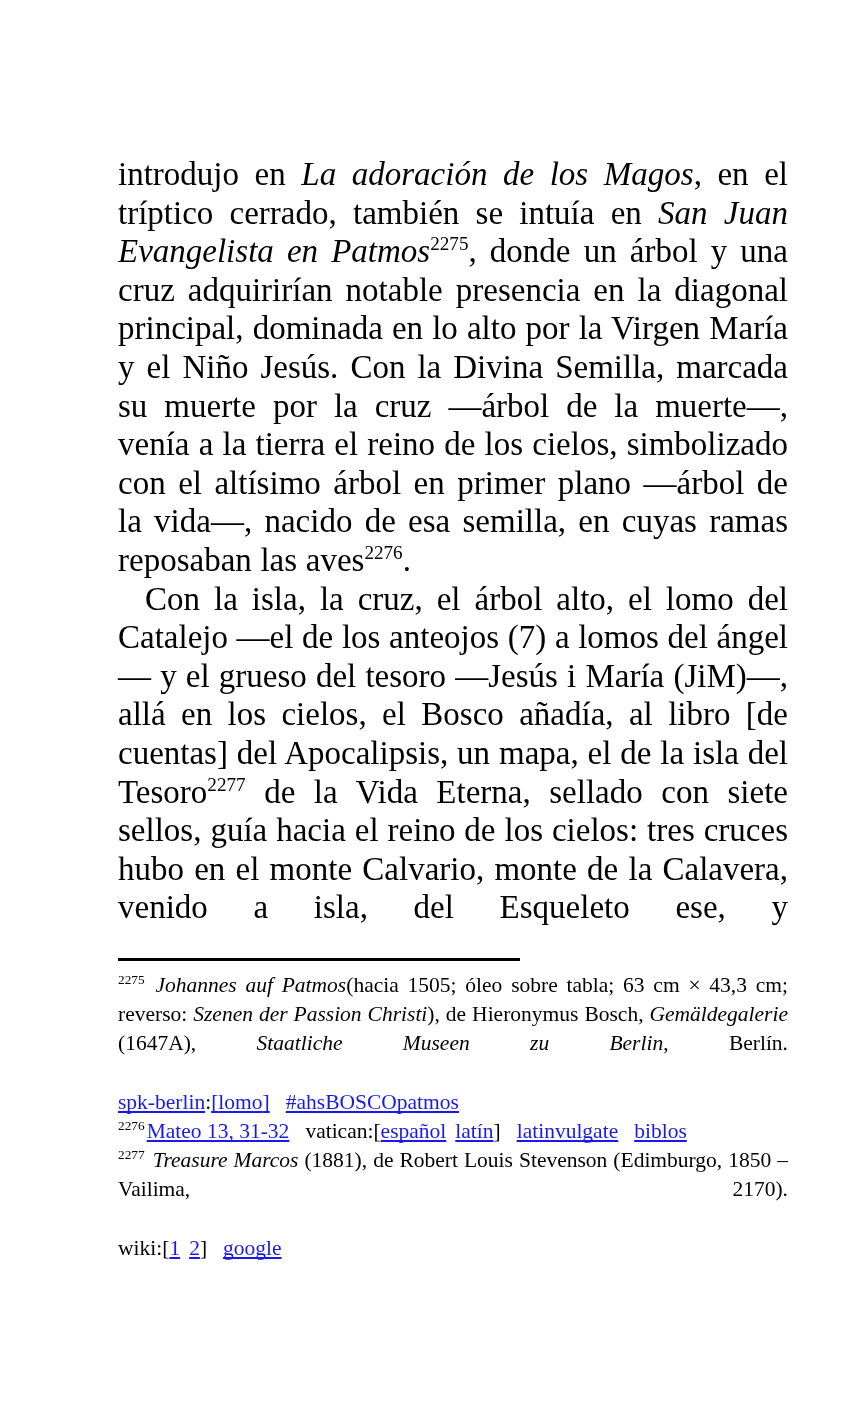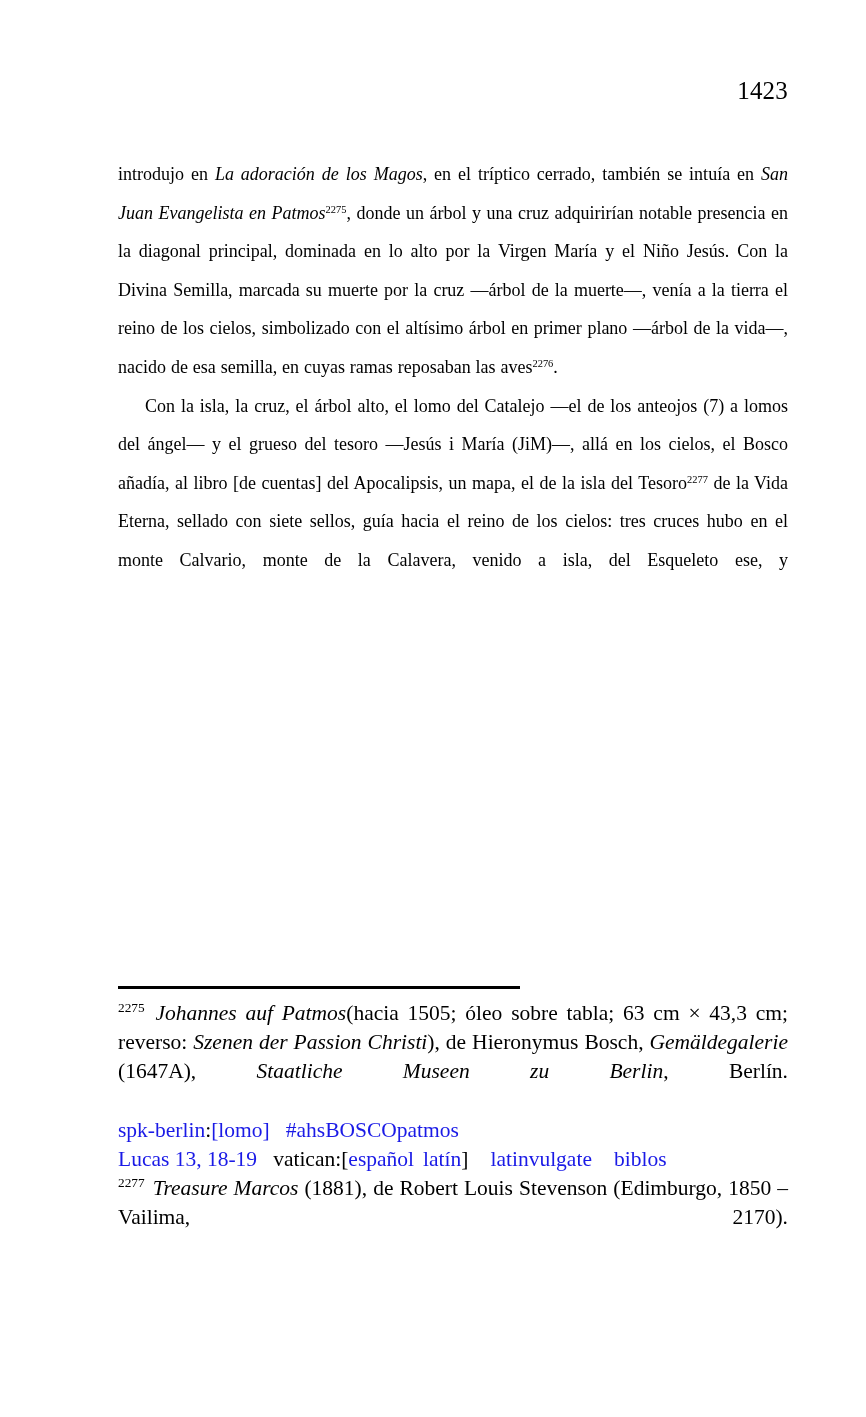--- a/index.html
+++ b/index.html
@@ -40,21 +40,21 @@
   
   .textblock {
     position: absolute;
     left: 118px;
     top: 155px;
     width: 670px;
   }
 
   p.body-par {
     margin: 0;
-    font-size: 18px;
+    font-size: 33px;
     line-height: 38.6px;
     text-align: justify;
     text-justify: inter-word;
     hyphens: none;
     word-spacing: 0.4px;
   }
   p.body-par.indent {
     text-indent: 27px;
   }
 
@@ -70,21 +70,21 @@
   sup.fnref {
     font-size: 0.58em;
     vertical-align: 0.62em;
     line-height: 0;
   }
 
   
   .footnotes {
     position: absolute;
     left: 118px;
-    top: 986px;
+    top: 958px;
     width: 670px;
   }
 
   .fn-rule {
     width: 402px;
     height: 0;
     border: 0;
     border-top: 3px solid #000;
     margin: 0 0 10px 0;
   }
@@ -107,36 +107,34 @@
 
   sup.fnnum {
     font-size: 0.62em;
     vertical-align: 0.60em;
     line-height: 0;
     margin-right: 2px;
   }
 
   a.link {
     color: #1a1ae6;
+    text-decoration: underline;
     text-decoration-skip-ink: none;
     cursor: pointer;
   }
 
   .gap-sm { display: inline-block; width: 9px; }
   .gap-md { display: inline-block; width: 16px; }
   .gap-lg { display: inline-block; width: 22px; }
 </style>
 </head>
 <body>
 
 <div class="page">
 
-  <div class="folio-row">
-    <span class="folio">1423</span>
-  </div>
 
   <div class="textblock">
 
     <p class="body-par">
       <span><span>introdujo en </span><i>La adoración de los Magos</i><span>, en el tríptico cerrado, también se intuía en </span><i>San Juan Evangelista en Patmos</i><sup class="fnref">2275</sup><span>, donde un árbol y una cruz adquirirían notable presencia en la diagonal principal, dominada en lo alto por la Virgen María y el Niño Jesús. Con la Divina Semilla, marcada su muerte por la cruz —árbol de la muerte—, venía a la tierra el reino de los cielos, simbolizado con el altísimo árbol en primer plano —árbol de la vida—, nacido de esa semilla, en cuyas ramas reposaban las aves</span><sup class="fnref">2276</sup><span>.</span></span>
     </p>
 
     <p class="body-par indent force-just">
       <span><span>Con la isla, la cruz, el árbol alto, el lomo del Catalejo —el de los anteojos (7) a lomos del ángel— y el grueso del tesoro —Jesús i María (JiM)—, allá en los cielos, el Bosco añadía, al libro [de cuentas] del Apocalipsis, un mapa, el de la isla del Tesoro</span><sup class="fnref">2277</sup><span> de la Vida Eterna, sellado con siete sellos, guía hacia el reino de los cielos: tres cruces hubo en el monte Calvario, monte de la Calavera, venido a isla, del Esqueleto ese, y</span></span>
     </p>
@@ -149,27 +147,30 @@
 
     <p class="fn just-block">
       <sup class="fnnum">2275</sup>
       <i>Johannes auf Patmos</i><span>(hacia 1505; óleo sobre tabla; 63 cm × 43,3  cm; reverso: </span><i>Szenen der Passion Christi</i><span>), de Hieronymus Bosch, </span><i>Gemäldegalerie</i><span> (1647A), </span><i>Staatliche Museen zu Berlin</i><span>, Berlín.</span>
     </p>
 
     <p class="fn flush">
       <a class="link">spk-berlin</a><span>:</span><a class="link">[</a><a class="link">lomo</a><a class="link">]</a><span class="gap-md"></span><a class="link">#ahsBOSCOpatmos</a>
     </p>
 
+    <p class="fn flush">
+      <sup class="fnnum">2276</sup><a class="link">Mateo 13, 31-32</a><span class="gap-md"></span><span>vatican:</span><span>[</span><a class="link">español</a><span class="gap-sm"></span><a class="link">latín</a><span>]</span><span class="gap-md"></span><a class="link">latinvulgate</a><span class="gap-md"></span><a class="link">biblos</a>
+    </p>
 
 
-    <p class="fn flush">
-      <a class="link">Lucas 13, 18-19</a><span class="gap-md"></span><span>vatican:</span><span>[</span><a class="link">español</a><span class="gap-sm"></span><a class="link">latín</a><span>]</span><span class="gap-lg"></span><a class="link">latinvulgate</a><span class="gap-lg"></span><a class="link">biblos</a>
-    </p>
 
     <p class="fn just-block">
       <sup class="fnnum">2277</sup>
       <i>Treasure Marcos</i><span> (1881), de Robert Louis Stevenson (Edimburgo, 1850 – Vailima, 2170).</span>
     </p>
 
+    <p class="fn flush">
+      <span>wiki:</span><span>[</span><a class="link">1</a><span class="gap-sm"></span><a class="link">2</a><span>]</span><span class="gap-md"></span><a class="link">google</a>
+    </p>
 
   </div>
 
 </div>
 
 </body></html>

